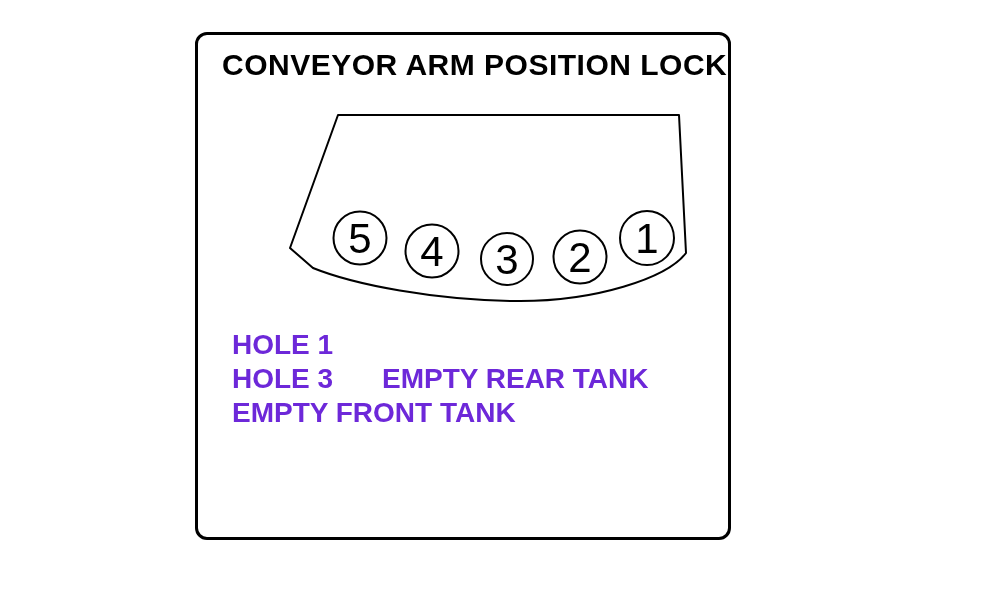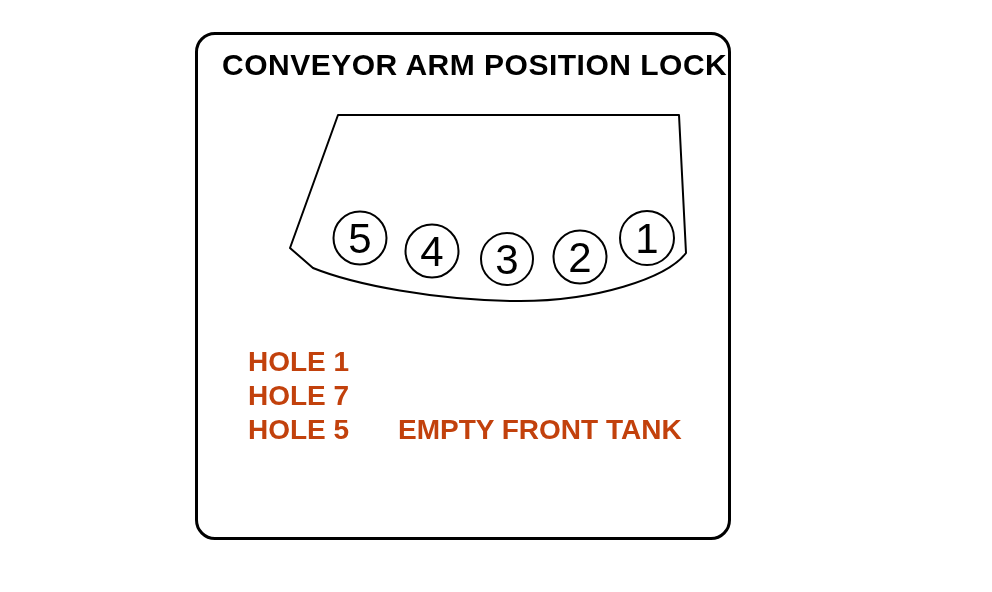--- a/index.html
+++ b/index.html
@@ -16,21 +16,21 @@
     overflow: hidden;
   }
   .panel {
     position: absolute;
     left: 195px;
     top: 32px;
     width: 536px;
     height: 508px;
     box-sizing: border-box;
     border: 3px solid #000000;
-    border-radius: 20px;
+    border-radius: 12px;
     background: #ffffff;
   }
   .panel-title {
     position: absolute;
     left: 24px;
     top: 15px;
     font-size: 30px;
     font-weight: 700;
     line-height: 30px;
     color: #000000;
@@ -58,23 +58,22 @@
   .hole-number {
     font-family: "Liberation Sans", sans-serif;
     font-size: 42px;
     font-weight: 400;
     fill: #000000;
     text-anchor: middle;
   }
   .legend {
     position: absolute;
     left: 34px;
-    top: 310px;
-    color: #c2410c;
-    margin-left: 16px;
+    top: 293px;
+    color: #6d28d9;
   }
   .legend-row {
     display: flex;
     line-height: 34px;
     font-size: 28px;
     font-weight: 700;
     white-space: nowrap;
   }
   .legend-hole {
     display: inline-block;
@@ -116,22 +115,22 @@
         <circle class="hole-circle" cx="362" cy="130" r="27"></circle>
         <text class="hole-number" x="362" y="145">1</text>
       </g>
     </svg>
 
     <div class="legend">
       <div class="legend-row">
         <span class="legend-hole">HOLE 1</span>
       </div>
       <div class="legend-row">
-        <span class="legend-hole">HOLE 7</span>
+        <span class="legend-hole">HOLE 3</span>
+        <span class="legend-func">EMPTY REAR TANK</span>
       </div>
       <div class="legend-row">
-        <span class="legend-hole">HOLE 5</span>
         <span class="legend-func">EMPTY FRONT TANK</span>
       </div>
     </div>
 
   </div>
 </div>
 
 </body></html>

